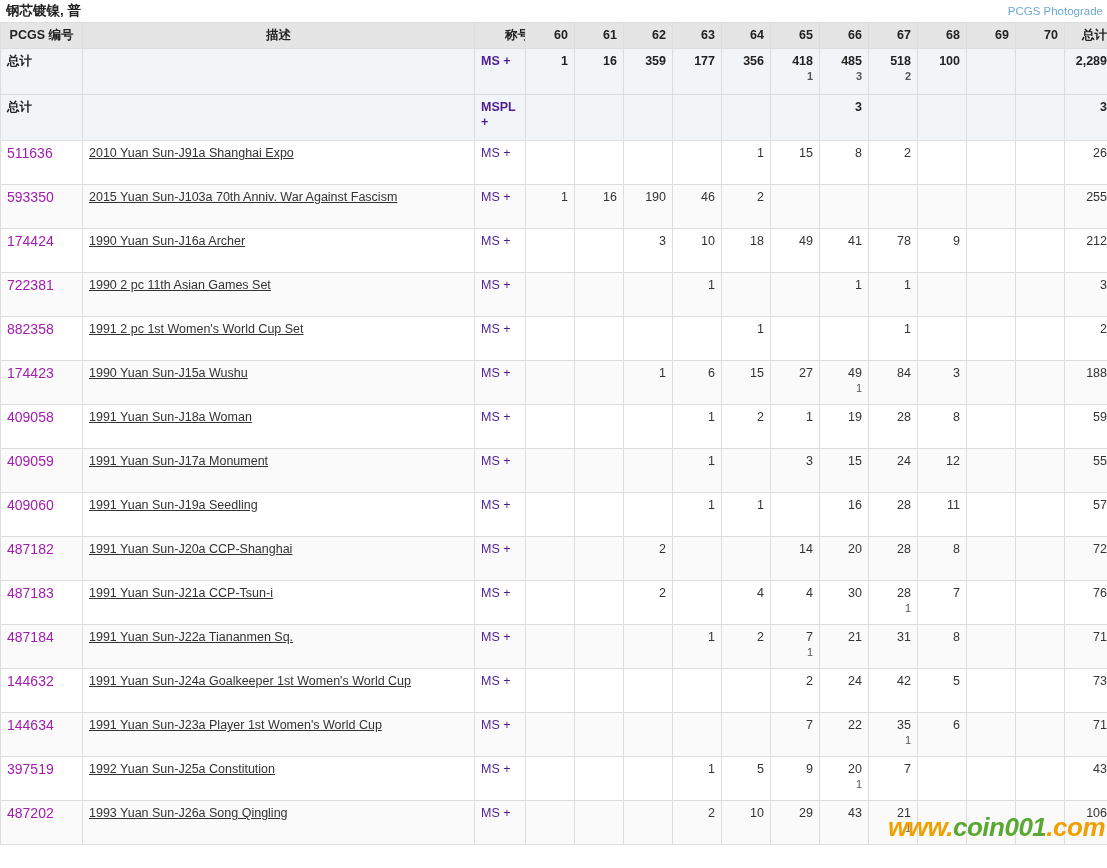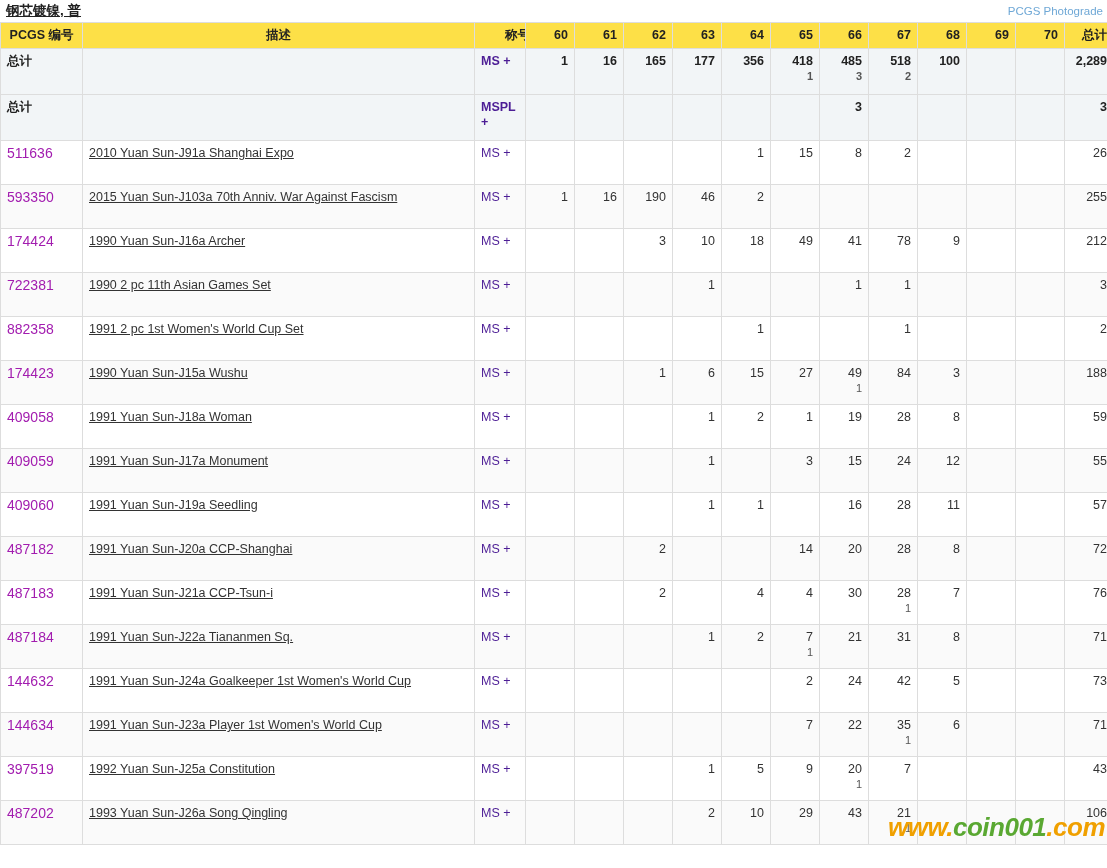--- a/index.html
+++ b/index.html
@@ -23,21 +23,20 @@
     position: relative;
     height: 22px;
     padding: 2px 2px 0 6px;
     box-sizing: border-box;
   }
   .page-title {
     font-size: 13.5px;
     font-weight: bold;
     color: #222222;
     display: inline-block;
-    text-decoration: underline;
   }
   .photograde-link {
     position: absolute;
     right: 4px;
     top: 5px;
     font-size: 11.5px;
     color: #6fa8d6;
     text-decoration: none;
     margin-left: 42px;
   }
@@ -49,21 +48,21 @@
   table.grid th, table.grid td {
     border: 1px solid #dddddd;
     padding: 5px 6px;
     vertical-align: top;
     font-size: 12.5px;
     line-height: 15px;
     box-sizing: border-box;
     overflow: hidden;
   }
   thead th {
-    background: #fde047;
+    background: #e5e5e5;
     font-weight: bold;
     color: #222222;
     border-top: 1px solid #cccccc;
     border-bottom: 1px solid #cccccc;
     padding-top: 6px;
     padding-bottom: 6px;
     font-size: 12.5px;
     white-space: nowrap;
   }
   th.c-num, td.c-num { width: 82px; }
@@ -157,21 +156,21 @@
 
       <tr class="total-row">
         <td class="c-num">总计</td>
         <td class="c-desc"></td>
         <td class="c-grade">
           <span class="grade-box">MS</span>
           <span class="grade-box">+</span>
         </td>
         <td class="g">1</td>
         <td class="g">16</td>
-        <td class="g">165</td>
+        <td class="g">359</td>
         <td class="g">177</td>
         <td class="g">356</td>
         <td class="g">
           <span>418</span>
           <span class="pop2">1</span>
         </td>
         <td class="g">
           <span>485</span>
           <span class="pop2">3</span>
         </td>

